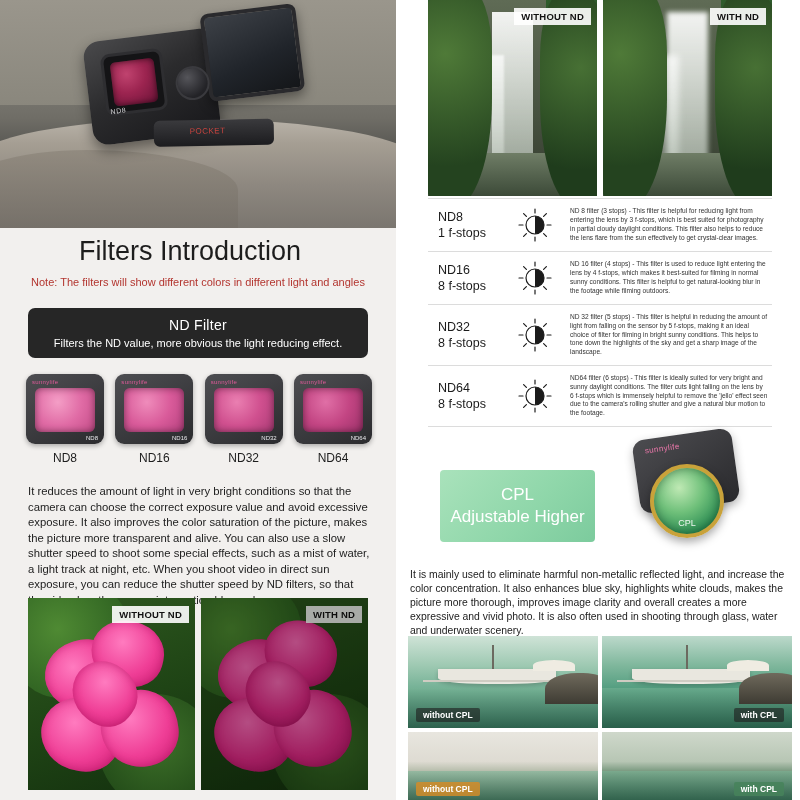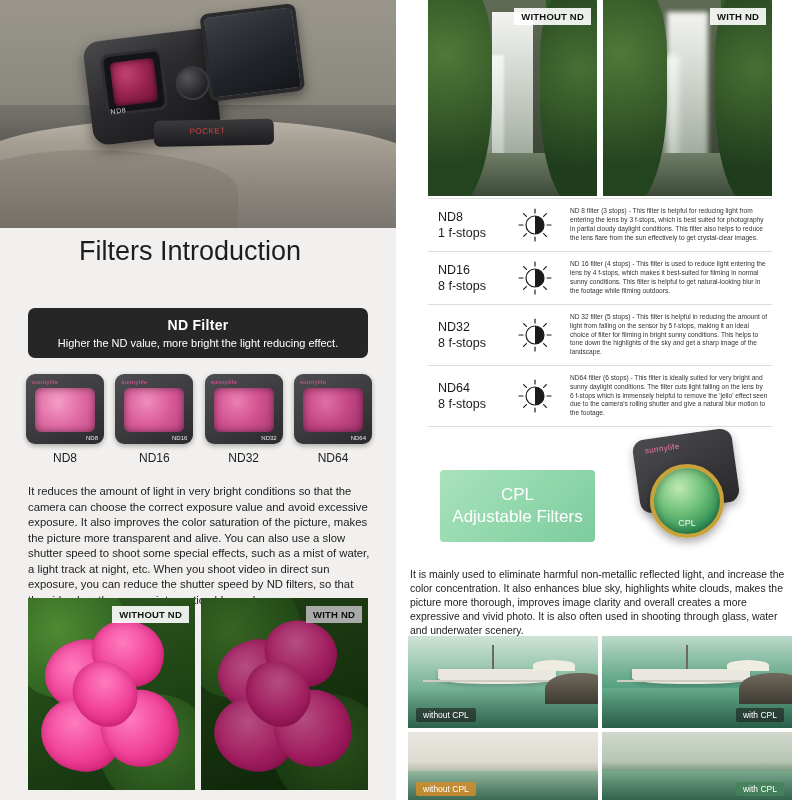--- a/index.html
+++ b/index.html
@@ -118,21 +118,21 @@
   
   .nd-banner {
     position: absolute; left: 28px; top: 308px;
     width: 340px; height: 50px;
     background: #262626;
     border-radius: 7px;
     color: #ffffff;
     display: flex; flex-direction: column;
     align-items: center; justify-content: center;
   }
-  .nd-banner .t1 { font-size: 14px; font-weight: 700; letter-spacing:.3px; }
+  .nd-banner .t1 { font-size: 14px; font-weight: 400; letter-spacing:.3px; }
   .nd-banner .t2 { font-size: 11px; margin-top: 4px; }
 
   
   .filters-row {
     position: absolute; left: 26px; top: 374px;
     width: 346px; display: flex; justify-content: space-between;
   }
   .filter-item { width: 78px; text-align: center; }
   .filter-chip {
     width: 78px; height: 70px; border-radius: 9px;
@@ -324,21 +324,21 @@
 
   
   .cpl-grid {
     position: absolute; left: 408px; top: 636px;
     width: 384px; height: 164px;
     display: grid;
     grid-template-columns: 1fr 1fr;
     grid-template-rows: 92px 70px;
     gap: 4px;
   }
-  .cpl-shot { position: relative; overflow: hidden; }
+  .cpl-shot { position: relative; overflow: hidden; font-weight: bold; }
   .boatA { background: linear-gradient(180deg,#cfe3d7 0%, #9ec9b2 32%, #6fae92 60%, #4d8f78 100%); }
   .boatB { background: linear-gradient(180deg,#bcd9cb 0%, #7fb79c 32%, #4f9b7d 60%, #2f7a60 100%); }
   .skyA  { background: linear-gradient(180deg,#e8e6df 0%, #dedbd2 42%, #b9bfae 55%, #8fa186 100%); }
   .skyB  { background: linear-gradient(180deg,#cfd8cb 0%, #b7c6b4 42%, #7f9d84 55%, #4f7a5d 100%); }
   .cpl-shot .hull {
     position: absolute; left: 16%; top: 36%; width: 62%; height: 16%;
     background: #e9e7df; border-radius: 0 0 40% 40%;
     box-shadow: 0 2px 4px rgba(0,0,0,.2);
   }
   .cpl-shot .mast {
@@ -391,24 +391,25 @@
           <div class="lens-glass"></div>
         </div>
         <div class="lens-label">ND8</div>
         <div class="dial"></div>
         <div class="stem"></div>
         <div class="brand">POCKET</div>
       </div>
     </div>
 
     <div class="intro-title">Filters Introduction</div>
+    <div class="intro-note">Note: The filters will show different colors in different light and angles</div>
 
     <div class="nd-banner">
       <div class="t1">ND Filter</div>
-      <div class="t2">Higher the ND value, more bright the light reducing effect.</div>
+      <div class="t2">Filters the ND value, more obvious the light reducing effect.</div>
     </div>
 
     <div class="filters-row">
       <div class="filter-item">
         <div class="filter-chip">
           <div class="brand">sunnylife</div>
           <div class="glass g1"></div>
           <div class="code">ND8</div>
         </div>
         <div class="filter-label">ND8</div>
@@ -582,21 +583,21 @@
           <circle cx="18" cy="18" r="9" fill="none" stroke="#1b1b1b" stroke-width="1.2"></circle>
           <path d="M18 9 A9 9 0 0 1 18 27 Z" fill="#1b1b1b"></path>
         </svg>
       </div>
       <div class="nd-desc">ND64 filter (6 stops) - This filter is ideally suited for very bright and sunny daylight conditions. The filter cuts light falling on the lens by 6 f-stops which is immensely helpful to remove the 'jello' effect seen due to the camera's rolling shutter and give a natural blur motion to the footage.</div>
     </div>
   </div>
 
   <div class="cpl-badge" style="left:440px;">
     <div>CPL</div>
-    <div>Adjustable Filters</div>
+    <div>Adjustable Higher</div>
   </div>
 
   <div class="cpl-filter" style="left:636px;">
     <div class="cpl-body">
       <div class="brand">sunnylife</div>
     </div>
     <div class="cpl-glass">
       <div class="txt">CPL</div>
     </div>
   </div>

